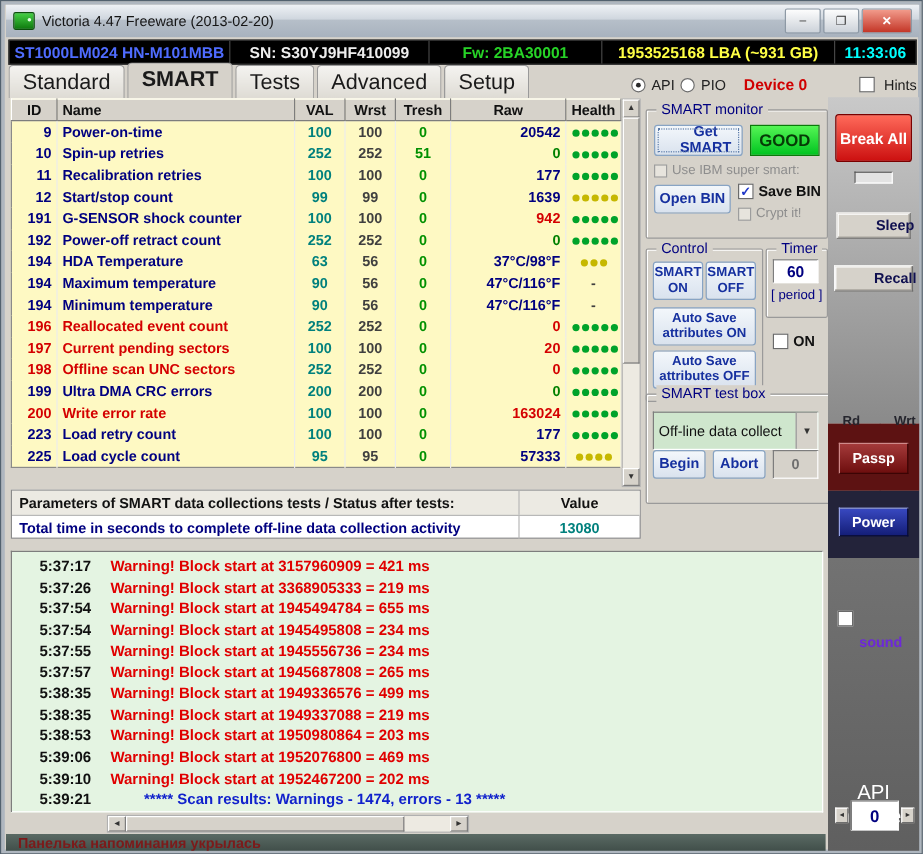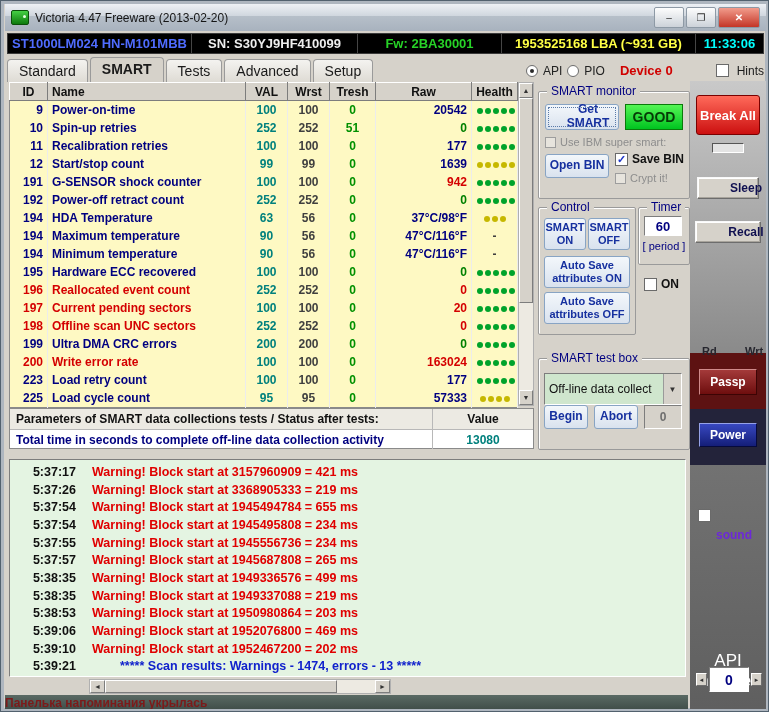--- a/index.html
+++ b/index.html
@@ -26,21 +26,21 @@
   .seg{height:100%;display:flex;align-items:center;justify-content:center;font-size:13px;font-weight:bold;
     border-right:1px solid #454545;box-sizing:border-box;white-space:nowrap;overflow:hidden;}
   .seg-model{width:184px;color:#4f6cff;}
   .seg-serial{width:166px;color:#eeeeee;}
   .seg-fw{width:144px;color:#27d327;}
   .seg-cap{width:194px;color:#ffff45;}
   .seg-clock{flex:1;color:#00ffff;border-right:none;}
 
   
   .tabrow{position:absolute;left:6px;top:56px;width:757px;height:25px;display:flex;align-items:flex-end;}
-  .tab{padding:3px 11px;font-size:14px;color:#1a1a1a;background:linear-gradient(#f4f3f0,#dedbd4);
+  .tab{padding:3px 11px;font-size:18px;color:#1a1a1a;background:linear-gradient(#f4f3f0,#dedbd4);
     border:1px solid #9a9a9a;border-bottom:none;border-radius:4px 4px 0 0;margin-right:2px;}
   .tab.active{font-weight:bold;background:#d6d2ca;padding-bottom:5px;}
   .tabrow-right{margin-left:auto;display:flex;align-items:center;gap:5px;font-size:12px;padding-bottom:4px;}
   .radio{width:12px;height:12px;border-radius:50%;background:#fff;border:1px solid #6d6d6d;position:relative;box-sizing:border-box;}
   .radio.sel::after{content:"";position:absolute;left:3px;top:3px;width:4px;height:4px;border-radius:50%;background:#2a2a2a;}
   .mode-label{color:#222;}
   .device-label{color:#d00000;font-weight:bold;font-size:13px;margin:0 38px 0 10px;}
   .checkbox{width:13px;height:13px;background:#fff;border:1px solid #6a6a6a;box-sizing:border-box;
     display:flex;align-items:center;justify-content:center;font-size:11px;font-weight:bold;color:#2038c8;}
   .checkbox.disabled{background:#e7e4dd;border-color:#9d9d9d;}
@@ -81,21 +81,21 @@
   .params-value{width:100px;border-left:1px solid #b8b8b8;height:100%;display:flex;align-items:center;justify-content:center;}
   .params-row.body .params-label{color:#000080;font-weight:bold;}
   .params-row.body .params-value{color:#00807d;font-weight:bold;}
 
   
   .group{position:absolute;border:1px solid #9a9a9a;border-radius:2px;box-shadow:inset 1px 1px 0 #ffffff;}
   .group-title{position:absolute;top:-8px;left:8px;background:#d6d2ca;padding:0 4px;font-size:12px;color:#000080;white-space:nowrap;}
   .g-monitor{left:537px;top:90px;width:150px;height:106px;}
   .g-control{left:537px;top:206px;width:96px;height:126px;}
   .g-timer{left:637px;top:206px;width:50px;height:56px;}
-  .g-test{left:537px;top:357px;width:150px;height:90px;}
+  .g-test{left:537px;top:327px;width:150px;height:90px;padding-left:44px;}
   .group > *{position:absolute;box-sizing:border-box;}
 
   .btn-blue{background:linear-gradient(#f3f7fb,#d9e2ee);border:1px solid #88a4c4;border-radius:3px;color:#16309f;
     font-weight:bold;font-size:12px;display:flex;align-items:center;justify-content:center;text-align:center;line-height:1.15;}
   .btn-classic{background:#d6d2ca;border:1px solid;border-color:#f8f8f8 #6d6d6d #6d6d6d #f8f8f8;
     box-shadow:inset -1px -1px 0 #a8a49c,inset 1px 1px 0 #fff;color:#101050;font-weight:bold;font-size:12px;
     display:flex;align-items:center;justify-content:center;text-align:center;box-sizing:border-box;padding-left:36px;}
   .focus-dotted{outline:1px dotted #5a7aa8;outline-offset:-4px;padding-left:12px;}
 
   .good-box{background:linear-gradient(#55f555,var(--good,#00c400));border:1px solid #0a7a0a;color:#063a06;
@@ -157,21 +157,21 @@
 
   
   .hscroll{position:absolute;left:88px;top:678px;width:302px;height:15px;background:#edeae2;border:1px solid #b0b0b0;box-sizing:border-box;}
   .hs-btn{position:absolute;top:0;width:15px;height:13px;background:#d6d2ca;border:1px solid;
     border-color:#fff #7d7d7d #7d7d7d #fff;font-size:7px;color:#333;display:flex;align-items:center;justify-content:center;box-sizing:border-box;}
   .hs-left{left:0;} .hs-right{right:0;}
   .hthumb{position:absolute;left:15px;top:0;width:232px;height:13px;background:#d6d2ca;border:1px solid;
     border-color:#fff #7d7d7d #7d7d7d #fff;box-sizing:border-box;}
   .statusbar{position:absolute;left:4px;top:694px;width:683px;height:14px;overflow:hidden;
     background:linear-gradient(#5a6a64,#414f4a);color:#7c1a1a;font-size:12px;font-weight:bold;
-    line-height:17px;box-sizing:border-box;}
+    padding-left:10px;line-height:17px;box-sizing:border-box;}
 </style>
 </head>
 <body>
 
 <div class="window">
 
   <div class="titlebar">
     <span class="app-icon"></span>
     <span class="title-text">Victoria 4.47 Freeware (2013-02-20)</span>
     <div class="winbtns">
@@ -305,29 +305,20 @@
         <tr>
           <td class="c-id navy">194</td>
           <td class="c-name navy">Minimum temperature</td>
           <td class="c-val">90</td>
           <td class="c-wrst">56</td>
           <td class="c-tresh">0</td>
           <td class="c-raw navy">47°C/116°F</td>
           <td class="c-health">-</td>
         </tr>
         <tr>
-          <td class="c-id navy">195</td>
-          <td class="c-name navy">Hardware ECC recovered</td>
-          <td class="c-val">100</td>
-          <td class="c-wrst">100</td>
-          <td class="c-tresh">0</td>
-          <td class="c-raw green">0</td>
-          <td class="c-health"><span class="dot dg"></span><span class="dot dg"></span><span class="dot dg"></span><span class="dot dg"></span><span class="dot dg"></span></td>
-        </tr>
-        <tr>
           <td class="c-id red">196</td>
           <td class="c-name red">Reallocated event count</td>
           <td class="c-val">252</td>
           <td class="c-wrst">252</td>
           <td class="c-tresh">0</td>
           <td class="c-raw red">0</td>
           <td class="c-health"><span class="dot dg"></span><span class="dot dg"></span><span class="dot dg"></span><span class="dot dg"></span><span class="dot dg"></span></td>
         </tr>
         <tr>
           <td class="c-id red">197</td>

